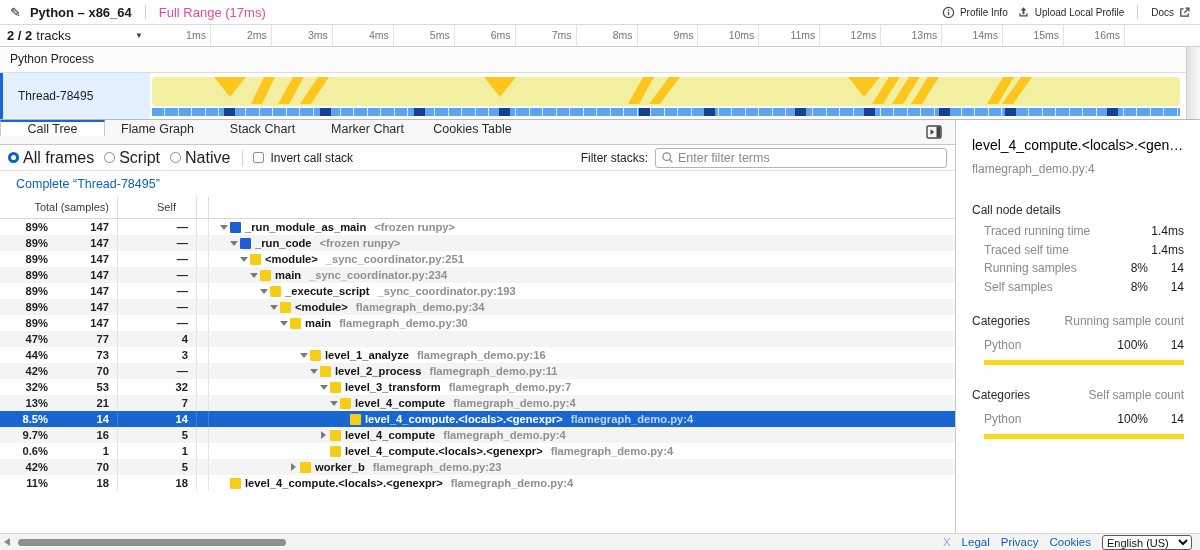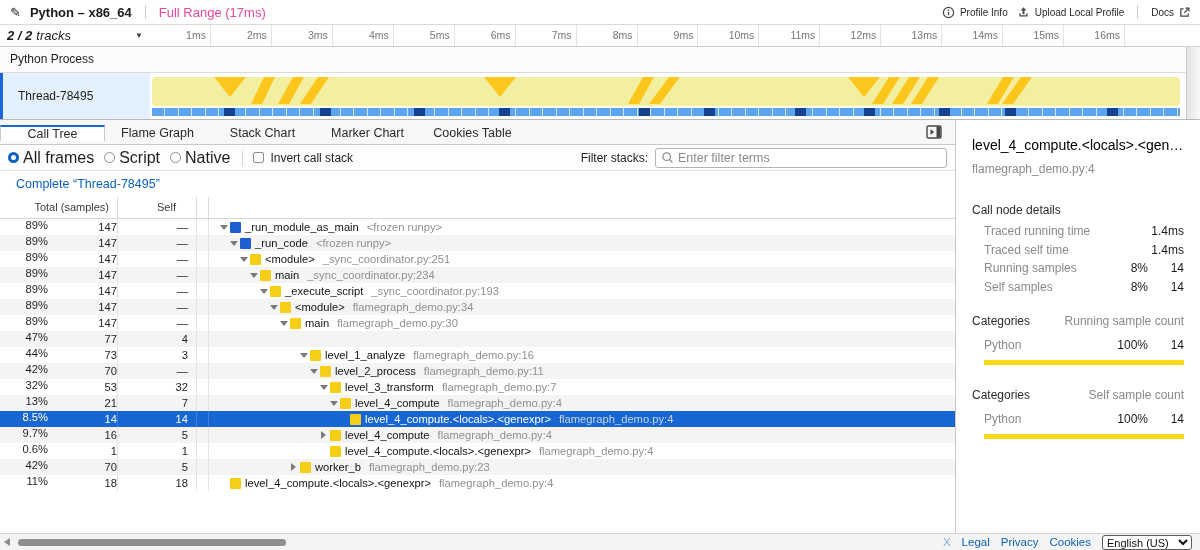--- a/index.html
+++ b/index.html
@@ -11,21 +11,21 @@
   .topbar { position:absolute; top:0; left:0; width:1200px; height:25px; display:flex; align-items:center; justify-content:space-between; padding:0 10px; border-bottom:1px solid #d9d9d9; background:#fff; }
   .tb-left, .tb-right { display:flex; align-items:center; gap:9px; }
   .pencil { font-size:13px; color:#222; cursor:pointer; }
   .tb-title { font-size:13px; font-weight:bold; color:#1a1a1a; }
   .tb-vsep { width:1px; height:14px; background:#cfcfcf; margin:0 4px; }
   .tb-link { font-size:13px; color:#ec4899; text-decoration:none; cursor:pointer; }
   .tb-item { display:flex; align-items:center; gap:5px; font-size:10px; color:#2a2a2a; cursor:pointer; }
 
   
   .ruler-row { position:absolute; top:25px; left:0; width:1200px; height:22px; display:flex; border-bottom:1px solid #cfcfcf; background:#fff; }
-  .tracks-summary { width:150px; display:flex; align-items:center; padding:0 7px; font-size:13px; color:#1a1a1a; cursor:pointer;font-style:italic; }
+  .tracks-summary { width:150px; display:flex; align-items:center; padding:0 7px; font-size:13px; color:#1a1a1a; cursor:pointer; }
   .ts-count { font-weight:bold; }
   .ts-word { margin-left:4px; }
   .ts-caret { margin-left:auto; font-size:8px; color:#3f3f3f; }
   .ruler { flex:0 0 auto; width:1036px; display:flex; height:100%; }
   .tick { width:60.94px; height:100%; border-right:1px solid #e3e3e3; font-size:10.5px; color:#767676; text-align:right; padding:4px 4px 0 0; }
   .ruler-tail { flex:1; }
 
   
   .tracks { position:absolute; top:47px; left:0; width:1200px; height:73px; border-bottom:1px solid #b9b9b9; background:#fff; }
   .process-row { height:26px; line-height:25px; padding-left:10px; font-size:12px; color:#1f1f1f; background:#fcfcfc; border-bottom:1px solid #dcdcdc; cursor:pointer; }
@@ -36,21 +36,21 @@
   .samples { position:absolute; left:2px; bottom:3px; width:1028px; height:8px; background:repeating-linear-gradient(90deg,#5aa4f0 0px,#5aa4f0 12.2px,#d9e9fb 12.2px,#d9e9fb 13.5px); }
   .navy { position:absolute; top:0; width:11px; height:8px; background:#16418f; }
   .tracks-edge { position:absolute; right:0; top:0; bottom:0; width:14px; background:linear-gradient(90deg,#e2e2e2,#fafafa); border-left:1px solid #cfcfcf; }
 
   
   .main { position:absolute; top:120px; left:0; width:1200px; height:413px; display:flex; background:#fff; }
   .left-pane { width:955px; display:flex; flex-direction:column; }
   .sidebar { flex:1; border-left:1px solid #c9c9c9; padding:14px 16px 0 16px; overflow:hidden; }
 
   
-  .tabbar { height:25px; display:flex; align-items:center; background:#f7f7f7; border-bottom:1px solid #c9c9c9; }
+  .tabbar { height:25px; display:flex; align-items:flex-start; background:#f7f7f7; border-bottom:1px solid #c9c9c9; }
   .tab { width:105px; display:flex; align-items:center; justify-content:center; font-size:12.5px; color:#2b2b2b; cursor:pointer; border-top:2px solid transparent; }
   .tab.sel { background:#fff; border-left:1px solid #c9c9c9; border-right:1px solid #c9c9c9; border-top:2px solid #1a66d8; margin-bottom:-1px; }
   .panel-icon { margin-left:auto; margin-right:13px; align-self:center; display:flex; cursor:pointer; }
 
   
   .controls { height:26px; display:flex; align-items:center; padding:0 8px; background:#fdfdfd; border-bottom:1px solid #e4e4e4; }
   .radio-item { display:flex; align-items:center; gap:4px; font-size:16px; color:#1f1f1f; margin-right:10px; cursor:pointer; }
   .radio { width:11px; height:11px; border-radius:50%; border:1px solid #8f8f8f; background:#fff; }
   .radio.on { border:3.5px solid #0a61c2; background:#fff; }
   .vdiv { width:1px; height:16px; background:#d8d8d8; margin:0 10px 0 2px; }
@@ -69,25 +69,25 @@
 
   
   .thead { height:22px; display:flex; align-items:center; font-size:11px; color:#3c3c3c; border-bottom:1px solid #d6d6d6; }
   .h-total { width:118px; text-align:right; padding-right:8px; border-right:1px solid #dcdcdc; height:100%; line-height:21px; }
   .h-self { width:79px; text-align:right; padding-right:20px; border-right:1px solid #dcdcdc; height:100%; line-height:21px; }
   .h-gap { width:12px; border-right:1px solid #dcdcdc; height:100%; }
   .h-rest { flex:1; }
 
   
   .rows { flex:1; overflow:hidden; }
-  .row { height:16px; display:flex; font-size:11.2px; cursor:pointer; }
+  .row { height:16px; display:flex; align-items:center; font-size:11.2px; cursor:pointer;font-weight:bold; }
   .row:nth-child(even) { background:#f4f4f4; }
   .row.sel { background:#1766d2; }
   .c-pct { width:48px; text-align:right; color:#1f1f1f; }
-  .c-total { width:70px; text-align:right; border-right:1px solid #e4e4e4; height:16px; line-height:16px; color:#1f1f1f; }
+  .c-total { width:70px; text-align:right; padding-right:8px; border-right:1px solid #e4e4e4; height:16px; line-height:16px; color:#1f1f1f; }
   .c-self { width:79px; text-align:right; padding-right:8px; border-right:1px solid #e4e4e4; height:16px; line-height:16px; color:#1f1f1f; }
   .c-gap { width:12px; border-right:1px solid #e4e4e4; height:16px; }
   .c-name { flex:1; display:flex; align-items:center; padding-left:8px; overflow:hidden; white-space:nowrap; height:16px; }
   .ind { display:inline-block; height:1px; flex:0 0 auto; }
   .tw { width:13px; flex:0 0 auto; display:flex; align-items:center; justify-content:center; }
   .tw.open::before { content:""; border-top:5px solid #7a7a7a; border-left:4px solid transparent; border-right:4px solid transparent; }
   .tw.closed::before { content:""; border-left:5px solid #7a7a7a; border-top:4px solid transparent; border-bottom:4px solid transparent; }
   .sq { width:11px; height:11px; flex:0 0 auto; margin-right:4px; border-radius:1px; }
   .sq.yellow { background:#f6ce17; }
   .sq.blue { background:#1d5fd3; }

